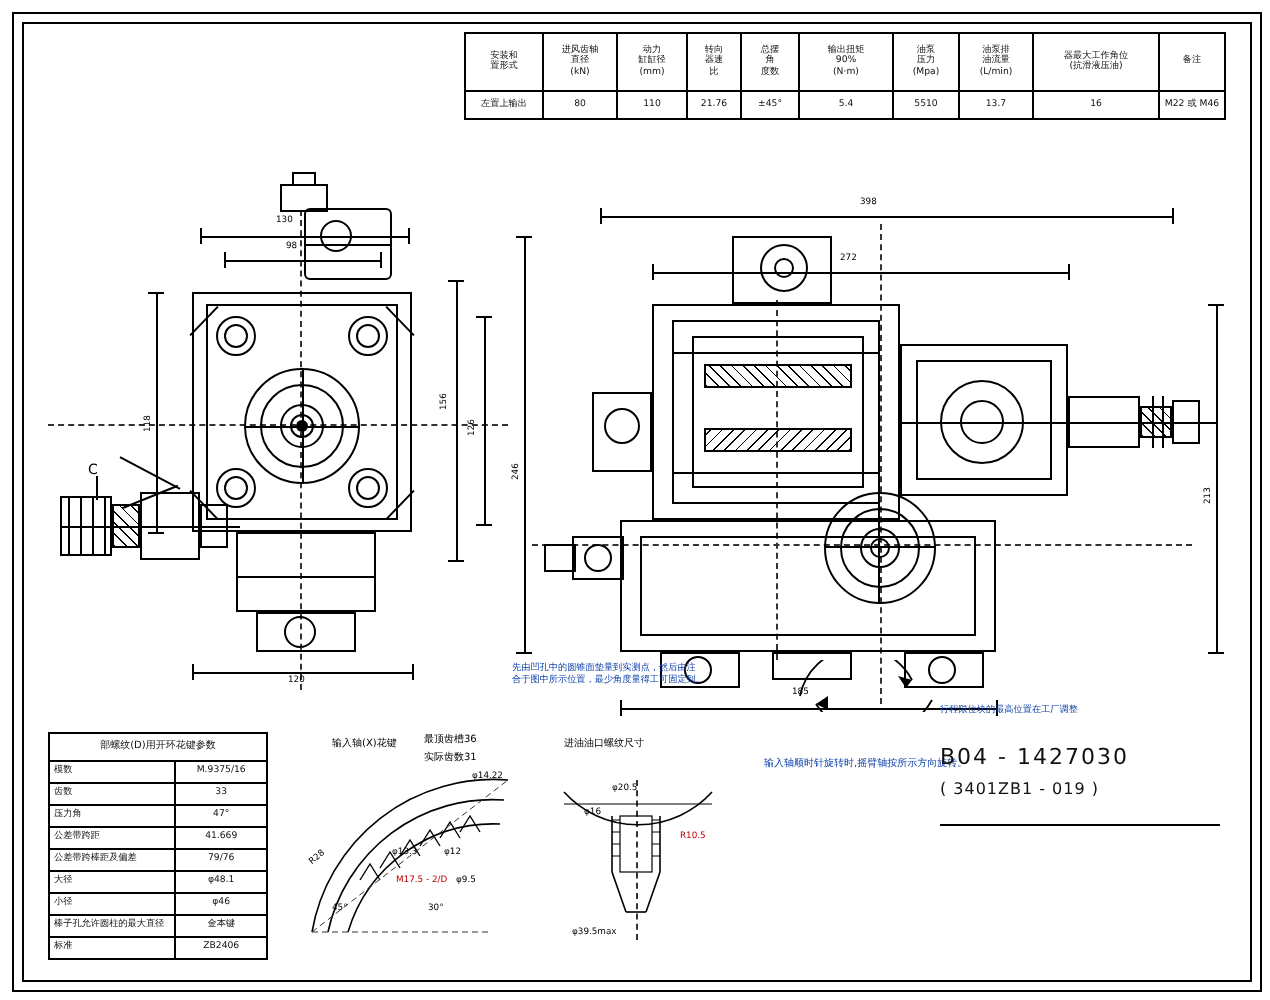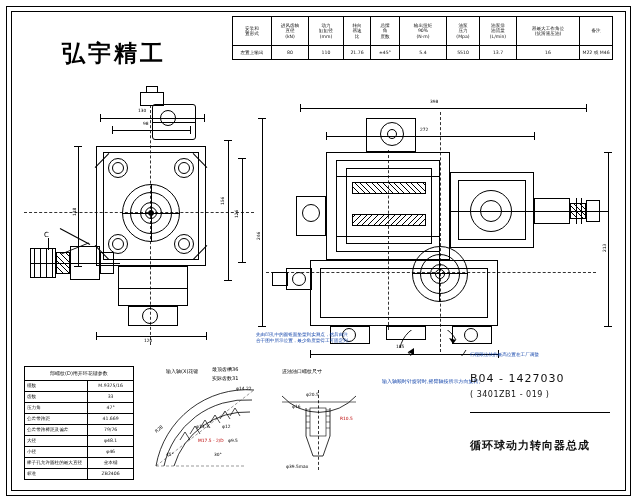--- a/index.html
+++ b/index.html
@@ -49,21 +49,20 @@
   #prodname{position:absolute;left:470px;top:438px;font-size:11px;font-weight:bold;letter-spacing:1px;}
   .ul{position:absolute;background:#000;height:1px;}
 </style>
 </head>
 <body>
 
 <div id="sheet">
   <div class="frame"></div>
   <div class="frame2"></div>
 
-  <div id="logo">弘宇精工</div>
 
   <table id="spec">
     <thead>
       <tr>
         <td style="width:34px;">安装和<br>置形式</td>
         <td style="width:32px;">进风齿轴<br>直径<br>(kN)</td>
         <td style="width:30px;">动力<br>缸缸径<br>(mm)</td>
         <td style="width:22px;">转向<br>器速<br>比</td>
         <td style="width:24px;">总摆<br>角<br>度数</td>
         <td style="width:42px;">输出扭矩<br>90%<br>(N·m)</td>
@@ -369,14 +368,13 @@
     </svg>
     <div class="dim" style="left:306px;top:392px;">φ20.5</div>
     <div class="dim" style="left:292px;top:404px;">φ16</div>
     <div class="dimr" style="left:340px;top:416px;">R10.5</div>
     <div class="dim" style="left:286px;top:464px;">φ39.5max</div>
   </div>
 
   <div id="partno">B04 - 1427030</div>
   <div id="partno2">( 3401ZB1 - 019 )</div>
   <div class="ul" style="left:470px;top:412px;width:140px;"></div>
-  <div id="prodname">循环球动力转向器总成</div>
 </div>
 
 </body></html>

